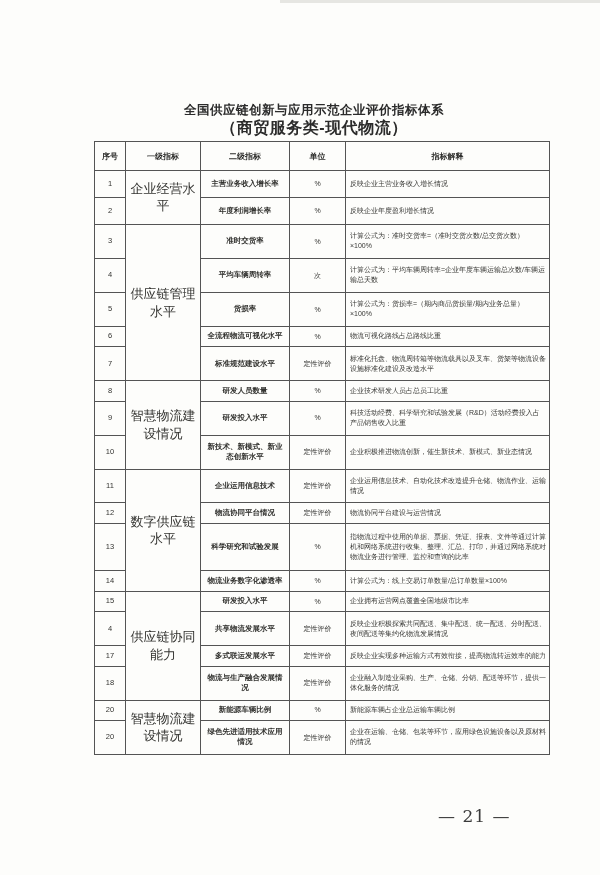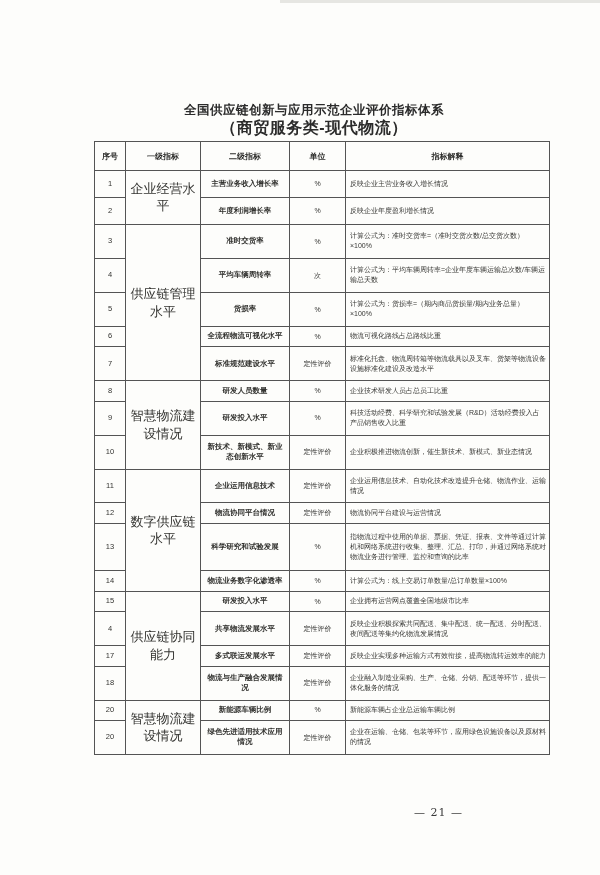--- a/index.html
+++ b/index.html
@@ -61,23 +61,23 @@
   .indicator-table td.expl {
     text-align:left;
     font-size:7px;
     line-height:1.45;
     padding-left:4px; padding-right:3px;
     color:#383835;
   }
   .page-number {
     position:absolute;
     top:806px;
-    left:414px;
+    left:438px;
     font-family:"DejaVu Serif", "Liberation Serif", serif;
-    font-size:11px;
+    font-size:17px;
     color:#3a3a3a;
     letter-spacing:1px;
     white-space:nowrap;
   }
 </style>
 </head>
 <body>
 
 <div class="page">
   <div class="scan-edge"></div>

